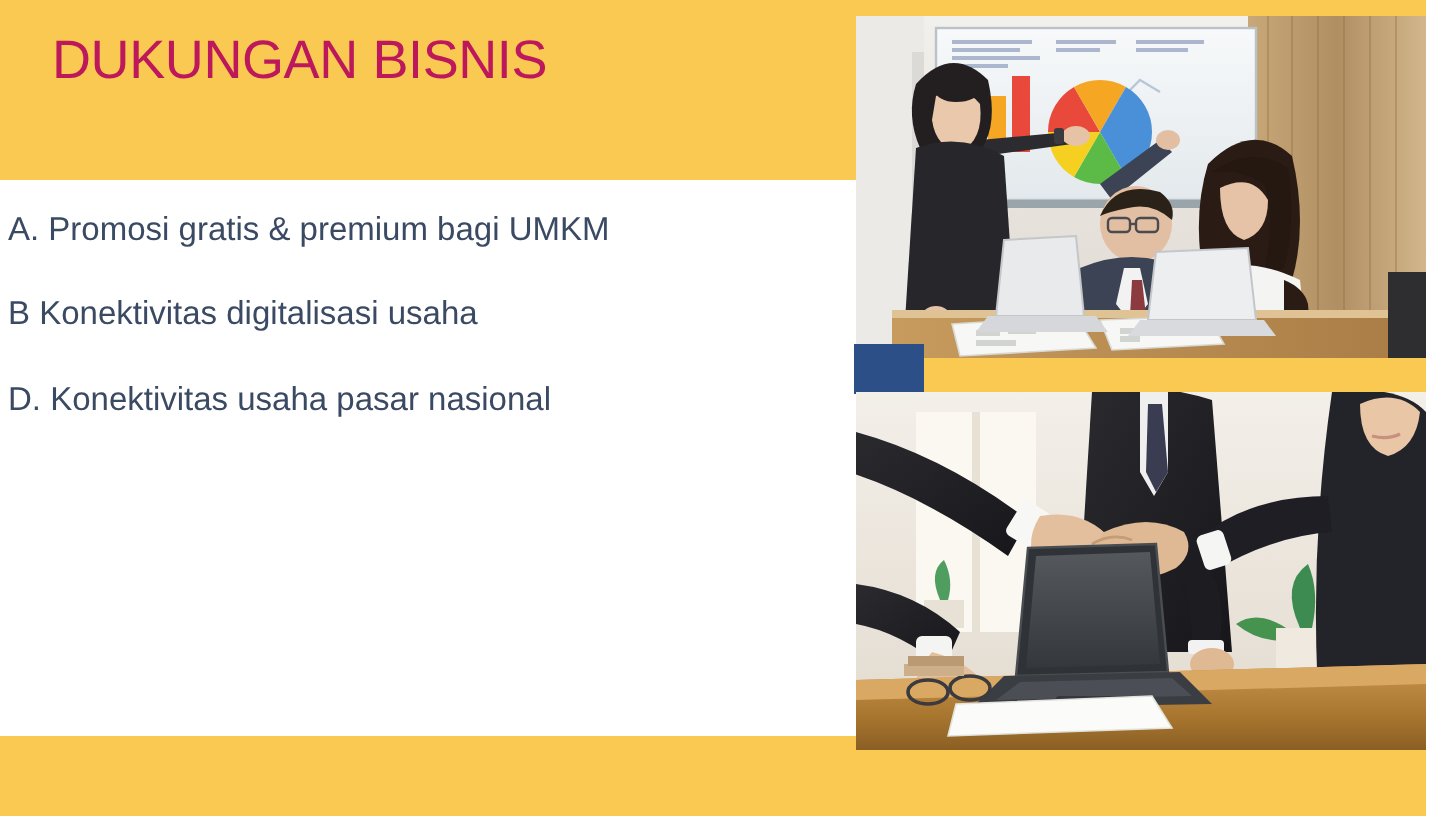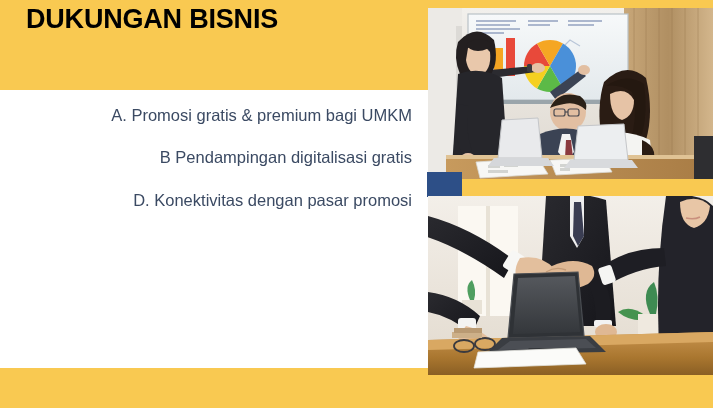--- a/index.html
+++ b/index.html
@@ -39,40 +39,39 @@
     position: absolute;
     left: 0;
     top: 0;
     width: 428px;
     height: 90px;
     background: #f9c951;
   }
   .slide-title {
     position: absolute;
     left: 26px;
-    top: 2px;
+    top: 13px;
     width: 390px;
-    color: #000000;
+    color: #be185d;
     font-size: 27px;
-    font-weight: bold;
+    font-weight: normal;
     line-height: 1.28;
     letter-spacing: -0.2px;
   }
   .slide-title .t-line {
     display: block;
     white-space: nowrap;
   }
 
   
   .list {
     position: absolute;
-    left: 22px;
+    left: 4px;
     top: 104px;
     width: 390px;
-    text-align: right;
   }
   .list-item {
     color: #3b4a63;
     font-size: 16.5px;
     line-height: 1.42;
     margin-bottom: 19px;
   }
   .list-item:last-child { margin-bottom: 0; }
   .list-item b { font-weight: bold; }
 
@@ -125,22 +124,22 @@
   <div class="white-right-strip"></div>
   <div class="bottom-band"></div>
 
   <div class="header-band"></div>
   <div class="slide-title">
     <span class="t-line">DUKUNGAN BISNIS</span>
   </div>
 
   <div class="list">
     <div class="list-item">A. Promosi gratis &amp; premium bagi UMKM</div>
-    <div class="list-item">B  Pendampingan digitalisasi gratis</div>
-    <div class="list-item">D. Konektivitas dengan pasar promosi</div>
+    <div class="list-item">B  Konektivitas digitalisasi usaha</div>
+    <div class="list-item">D. Konektivitas usaha pasar nasional</div>
   </div>
 
   <div class="photo photo-top">
     <svg viewBox="0 0 285 171" preserveAspectRatio="none" aria-hidden="true">
       <defs>
         <linearGradient id="wallGrad" x1="0" y1="0" x2="0" y2="1">
           <stop offset="0%" stop-color="#f2f0ec"></stop>
           <stop offset="100%" stop-color="#ded8cf"></stop>
         </linearGradient>
         <linearGradient id="woodGrad" x1="0" y1="0" x2="1" y2="0">

